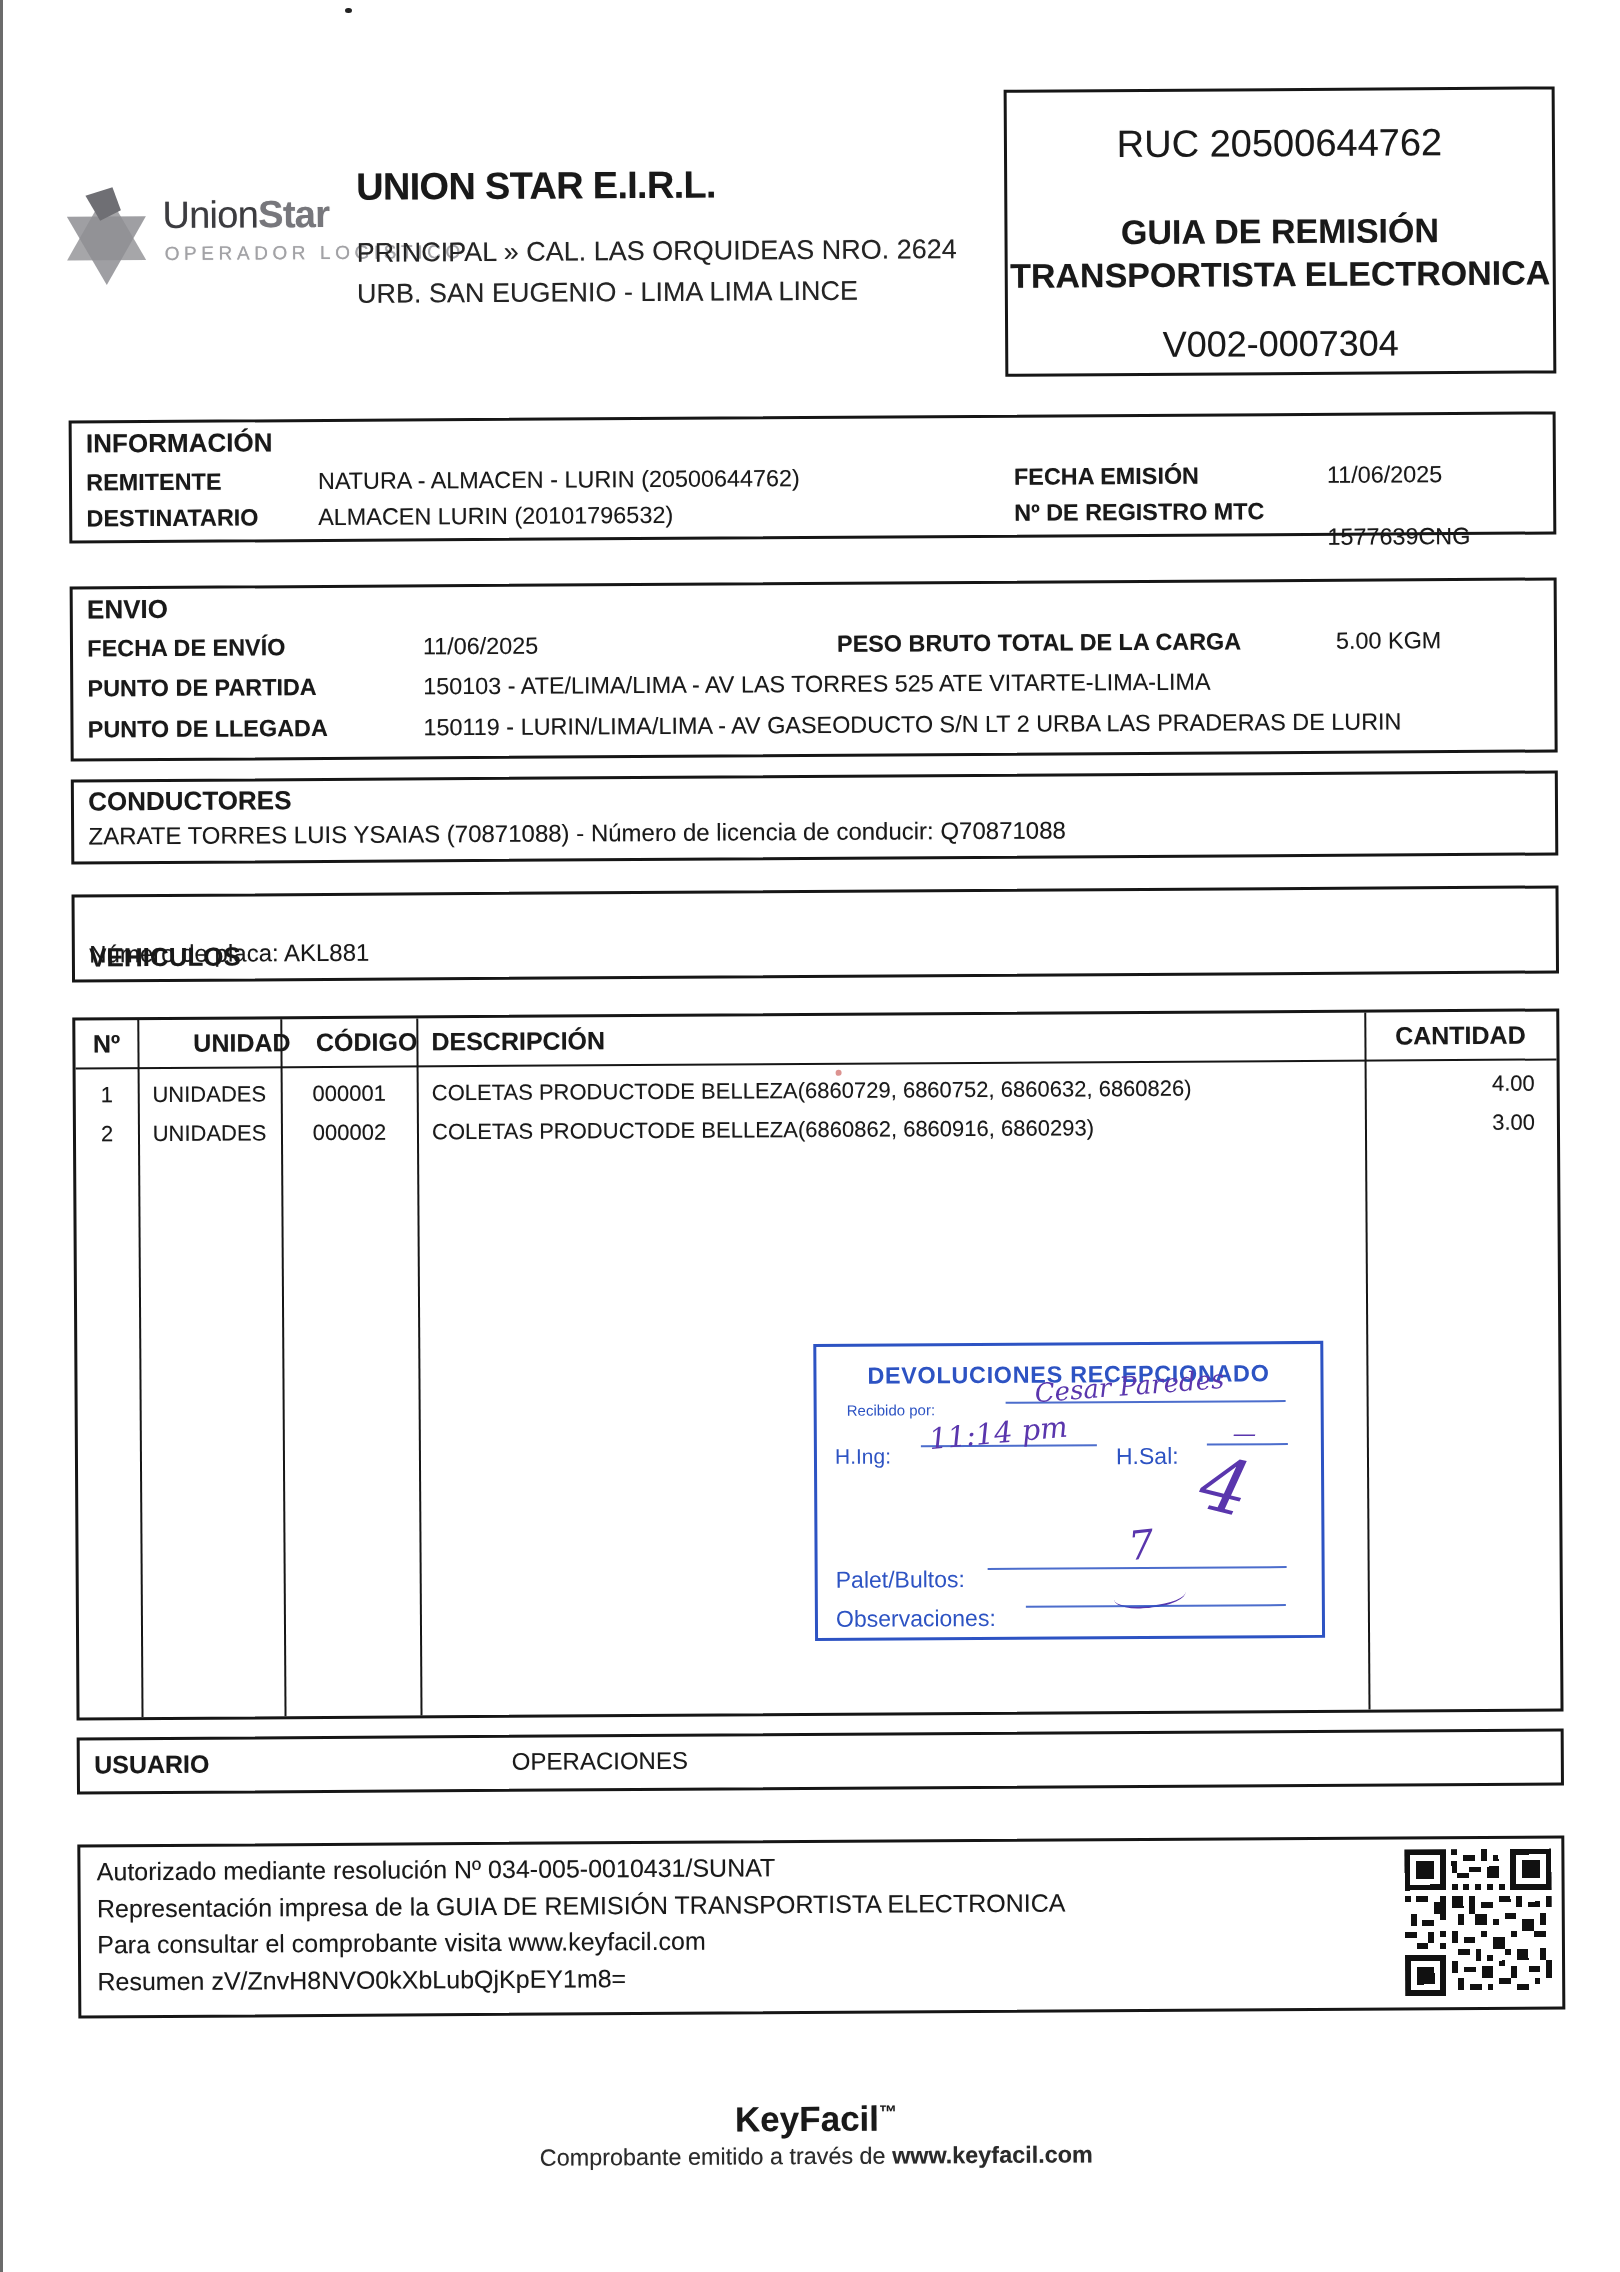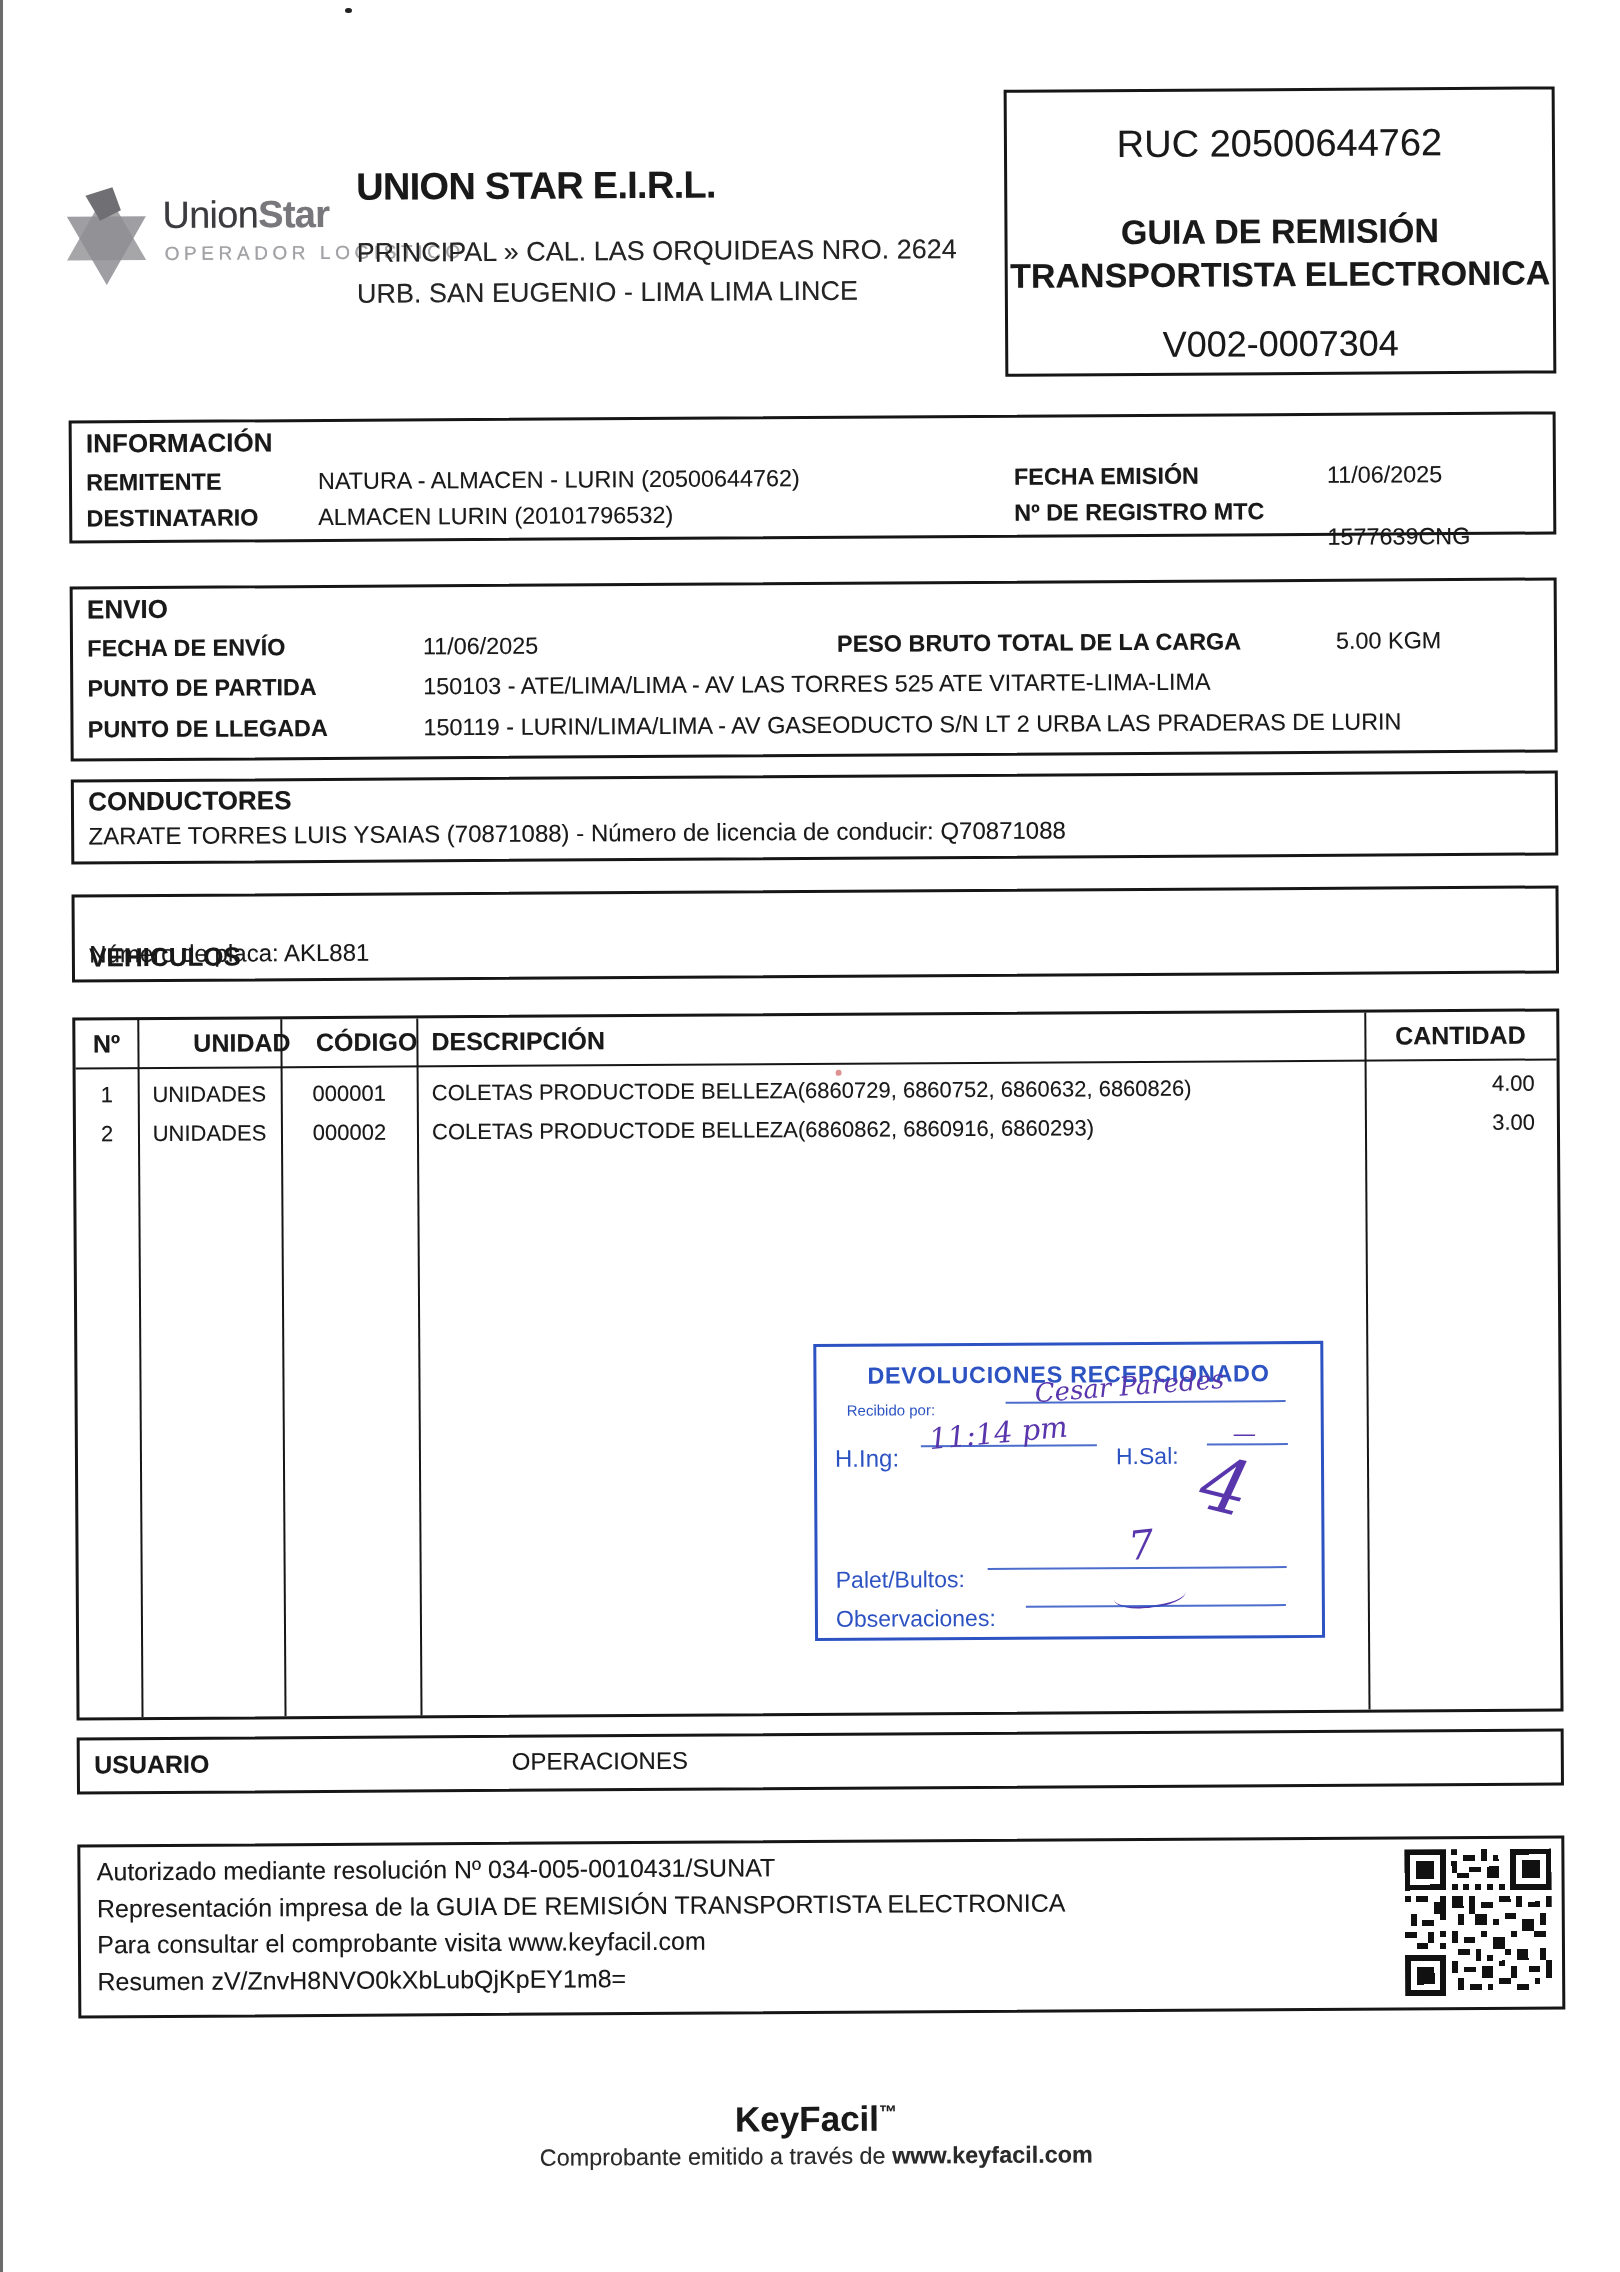--- a/index.html
+++ b/index.html
@@ -140,21 +140,21 @@
       </div>
     </div>
 
     <div class="stamp">
       <div class="abs b" style="left:0;top:15.6px;width:100%;text-align:center;font-size:23.4px;letter-spacing:0.7px;">DEVOLUCIONES RECEPCIONADO</div>
 
       <div class="abs" style="left:30px;top:55px;font-size:15px;">Recibido por:</div>
       <div class="sline" style="left:189px;top:56px;width:280px;"></div>
       <div class="abs hand" style="left:218px;top:26px;font-size:26px;transform:rotate(-4deg);">Cesar Paredes</div>
 
-      <div class="abs" style="left:18px;top:98px;font-size:24px;">H.Ing:</div>
+      <div class="abs" style="left:18px;top:98px;font-size:21px;">H.Ing:</div>
       <div class="sline" style="left:104px;top:99px;width:176px;"></div>
       <div class="abs hand" style="left:112px;top:70px;font-size:29px;transform:rotate(-5deg);">11:14 pm</div>
       <div class="abs" style="left:299px;top:98px;font-size:23px;">H.Sal:</div>
       <div class="sline" style="left:390px;top:99px;width:81px;"></div>
       <div class="abs hand" style="left:416px;top:75px;font-size:23.4px;">—</div>
 
       <div class="abs" style="left:18px;top:220px;font-size:23px;">Palet/Bultos:</div>
       <div class="sline" style="left:170px;top:222px;width:299px;"></div>
       <div class="abs hand" style="left:311px;top:177px;font-size:40px;transform:rotate(-6deg);">7</div>
       <div class="abs hand" style="left:384px;top:98px;font-size:75px;transform:rotate(14deg);">4</div>

